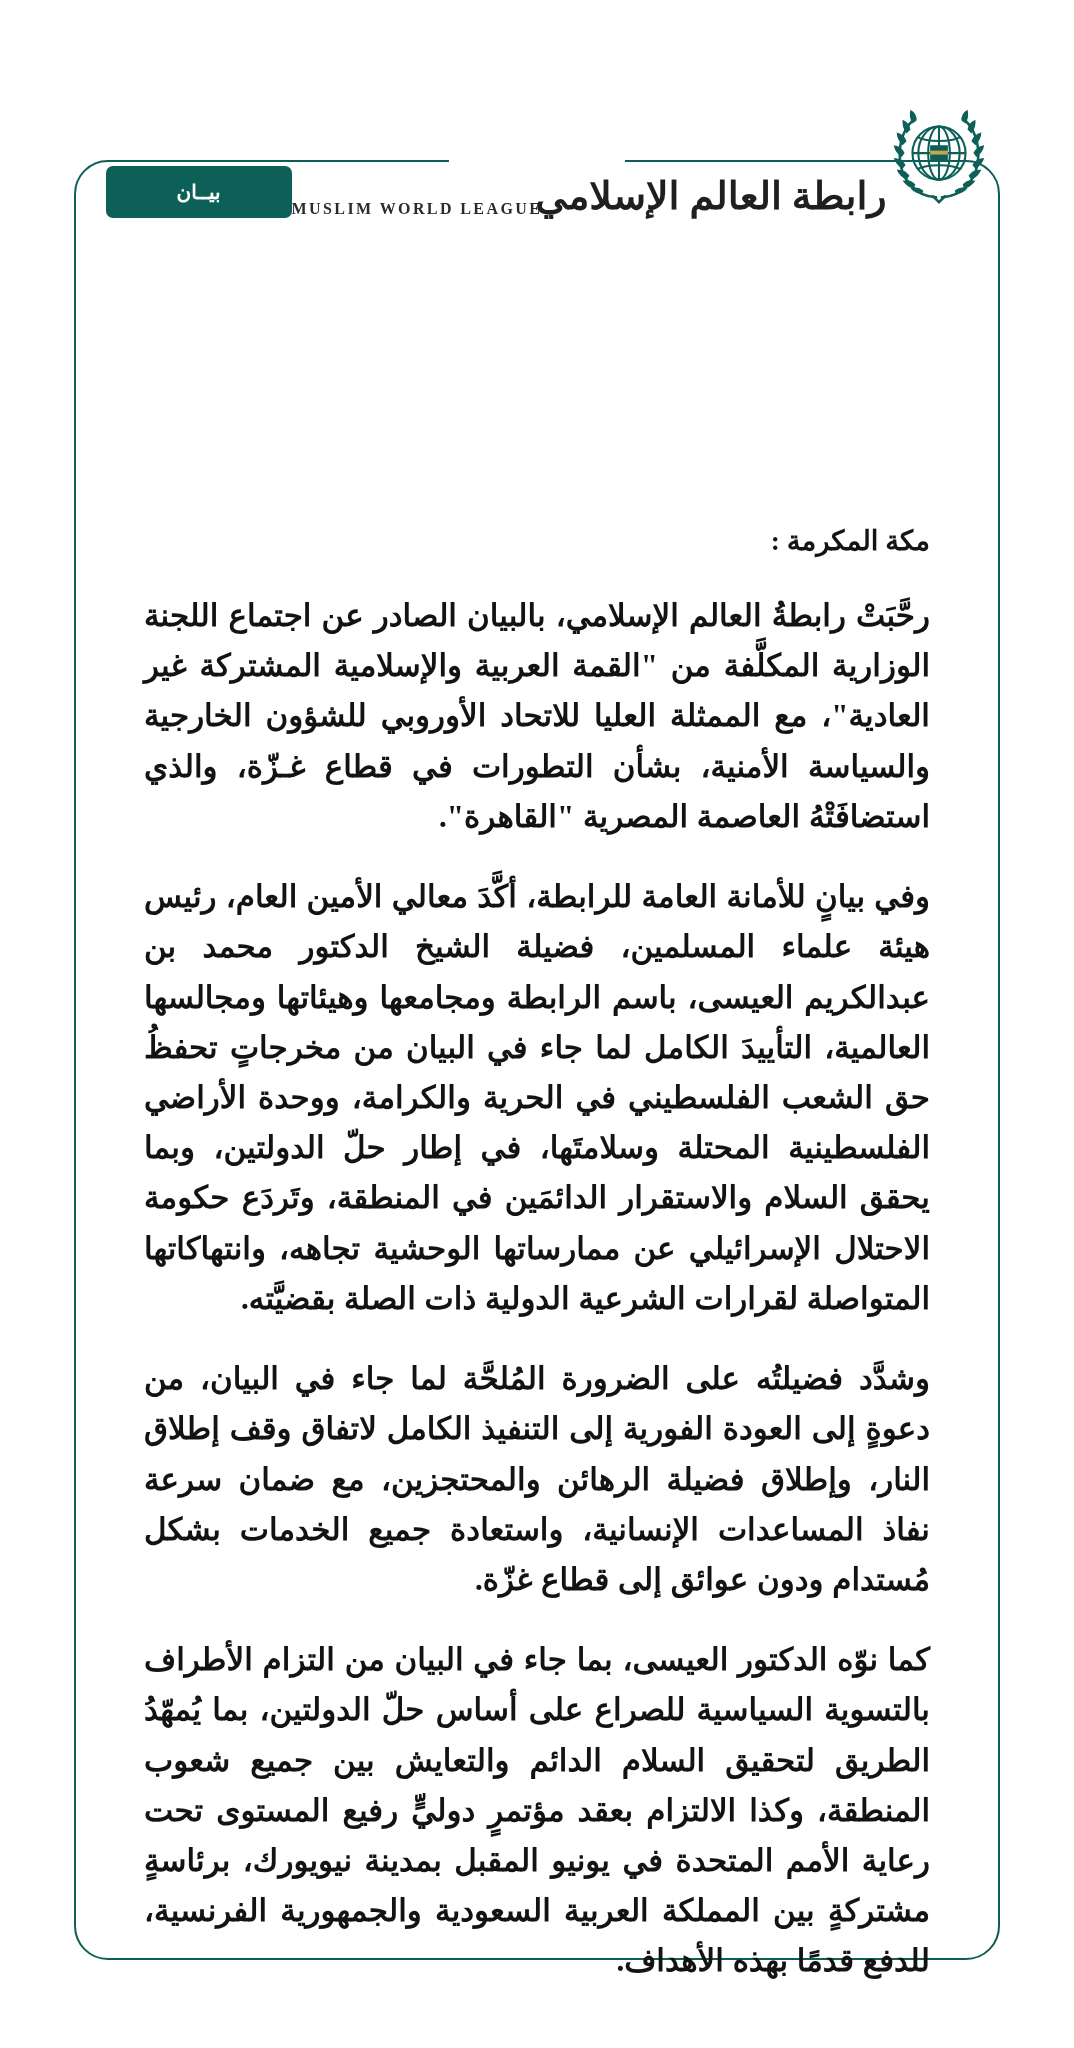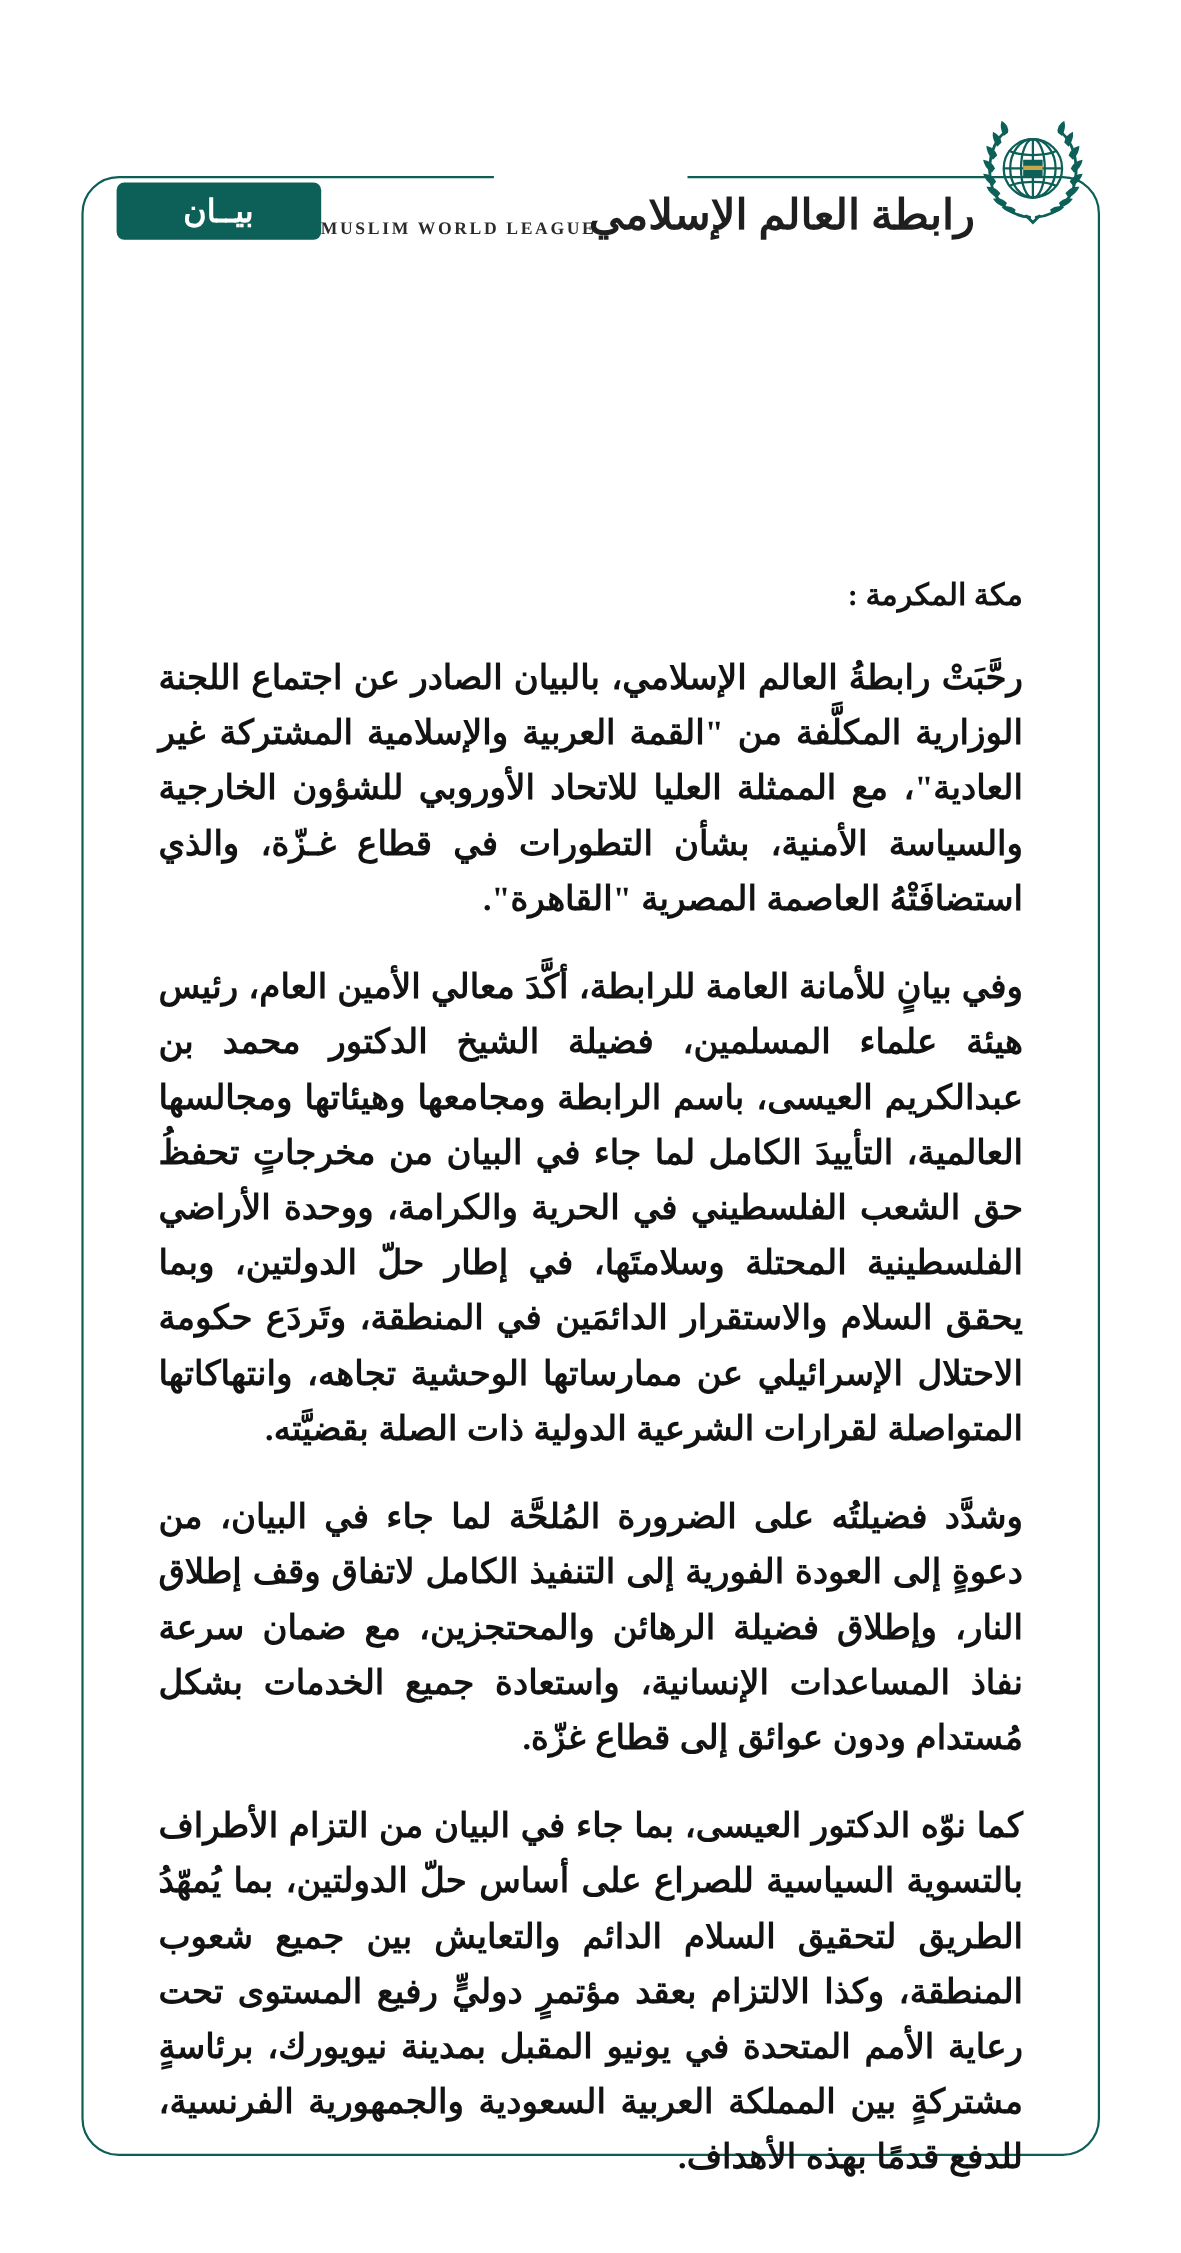--- a/index.html
+++ b/index.html
@@ -84,21 +84,21 @@
     direction: ltr;
   }
 
   #statement-badge {
     margin-top: 18px;
     width: 186px;
     height: 52px;
     background: #0c6058;
     border-radius: 7px;
     color: #ffffff;
-    font-size: 29px;
+    font-size: 20px;
     font-weight: 700;
     letter-spacing: 5px;
     display: flex;
     align-items: center;
     justify-content: center;
     font-family: "Liberation Sans", sans-serif;
   }
 
   
   #statement-body {

